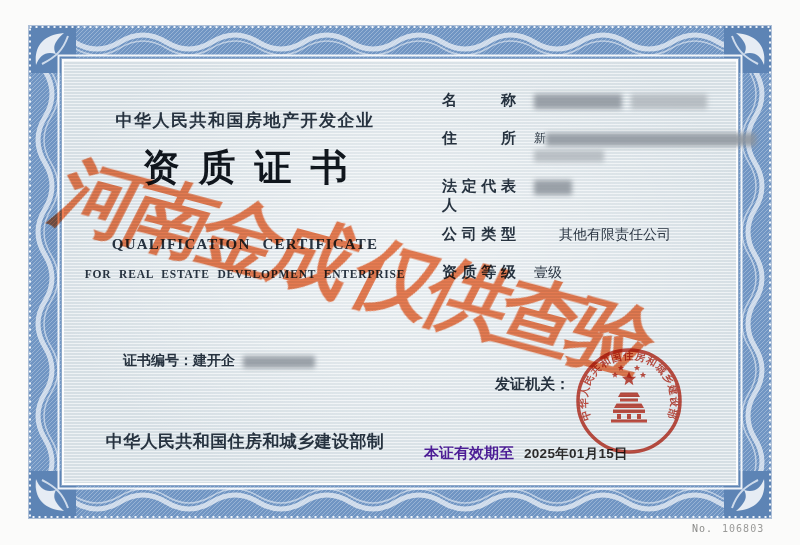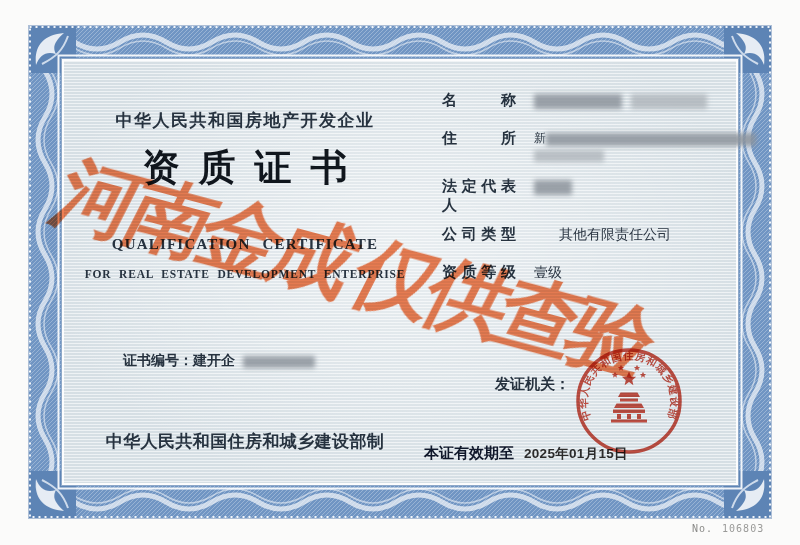--- a/index.html
+++ b/index.html
@@ -34,21 +34,21 @@
   .flabel { display:inline-block; width:74px; font-size:15px; font-weight:bold; color:#26323f;
             text-align:justify; text-align-last:justify; line-height:19px; }
   .fvalue { margin-left:18px; font-size:14px; color:#2a3542; line-height:19px; }
 
   .redact { display:inline-block; background:#8d949c; filter:blur(2.5px); opacity:.85; border-radius:1px; vertical-align:middle; }
   .redact.light { background:#aeb4ba; opacity:.8; }
 
   .issuer-label { left:467px; top:350px; font-size:15px; font-weight:bold; }
   .issue-date { left:499px; top:385px; font-size:15px; letter-spacing:1px; font-weight:bold; color:#2a3542; }
   .validity { left:396px; top:419px; }
-  .validity .vlabel { font-size:15px; font-weight:bold; color:#0f172a; }
+  .validity .vlabel { font-size:15px; font-weight:bold; color:#4c1d95; }
   .validity .vdate { font-family:"Liberation Sans","DejaVu Sans",sans-serif; font-size:13.5px; font-weight:bold; color:#2b2b2b; margin-left:10px; letter-spacing:.3px; }
 
   .seal { position:absolute; left:545px; top:320px; width:112px; height:112px; opacity:.88; mix-blend-mode:multiply; }
 
   .watermark { position:absolute; left:60px; top:140px; font-size:82px; line-height:100px; letter-spacing:-8px;
     color:#ee5f28; opacity:.8; white-space:nowrap; font-weight:bold;
     transform:rotate(15deg) skewX(-12deg); transform-origin:0 50%;
     mix-blend-mode:multiply; pointer-events:none; }
 
   .serial { position:absolute; left:692px; top:523px; font-family:"DejaVu Sans Mono","Liberation Mono",monospace;

